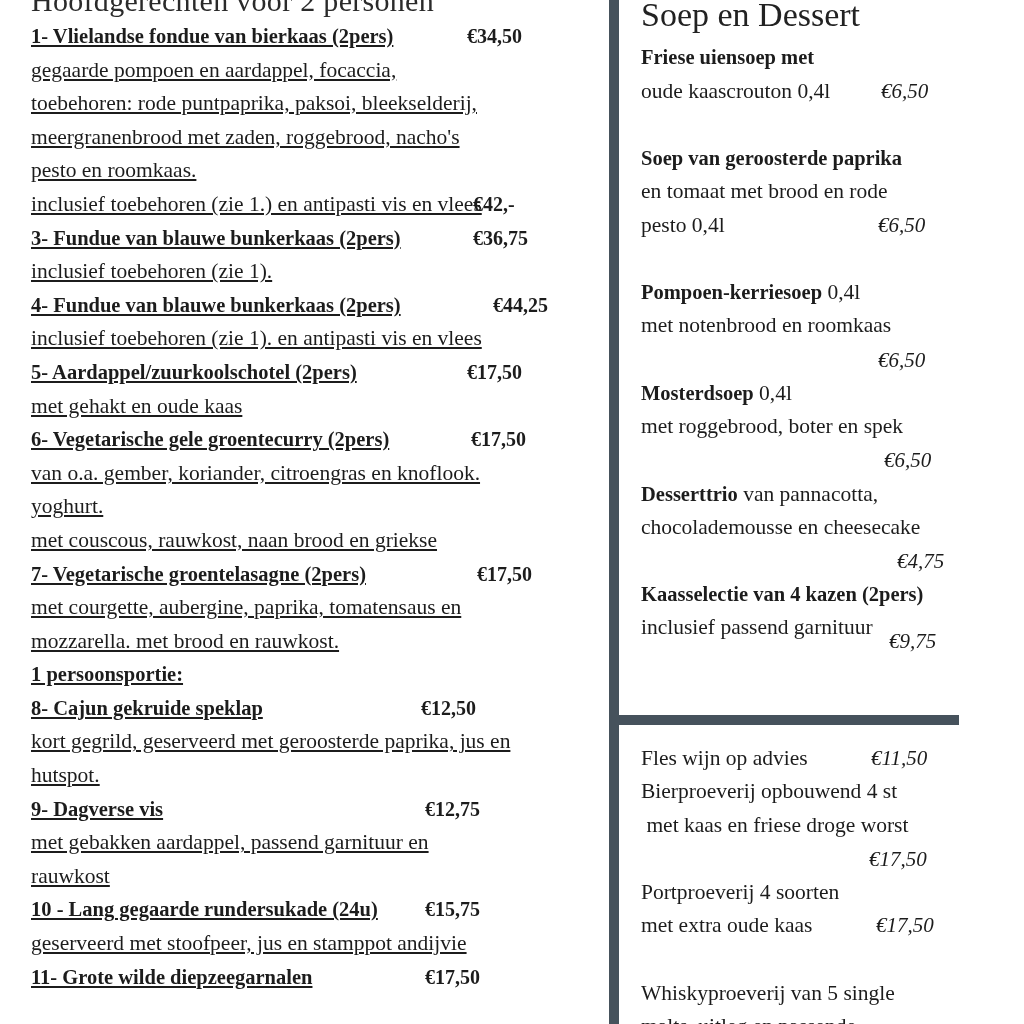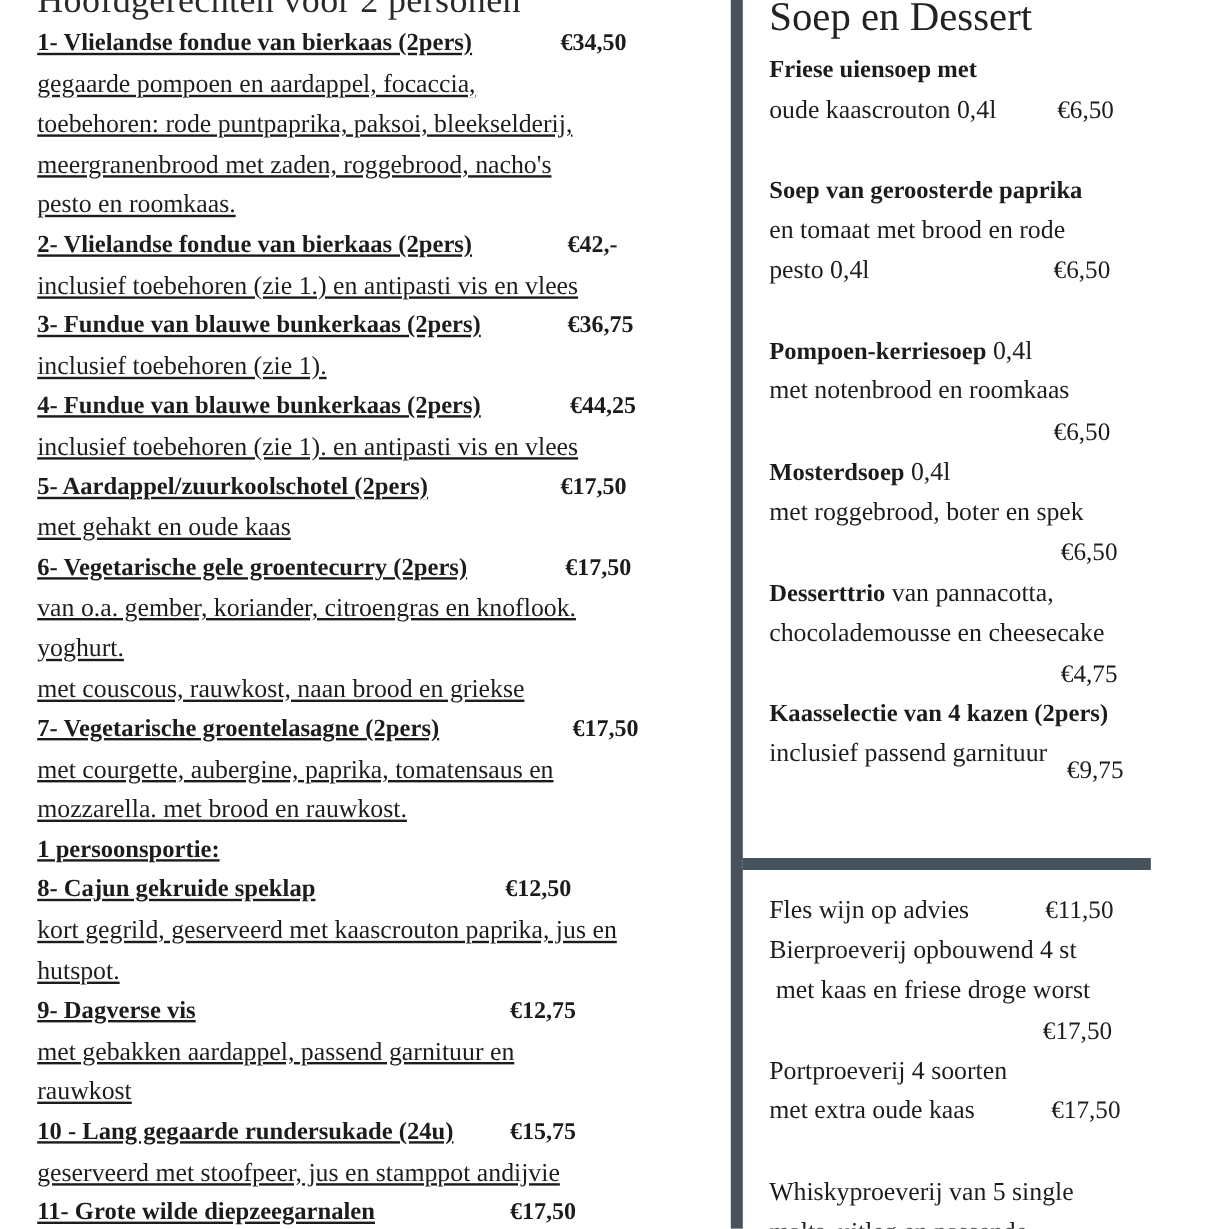--- a/index.html
+++ b/index.html
@@ -12,45 +12,45 @@
   .heading-cut { font-size:30px; line-height:30px; color:#2a2a2a; margin:0 0 4px 0; white-space:nowrap; font-family:"Liberation Serif", serif; letter-spacing:0.3px; }
   .line { font-family:"Liberation Serif", serif; font-size:21.5px; line-height:33.6px; white-space:nowrap; position:relative;text-decoration:underline; }
   .b { font-weight:bold; font-size:20.5px; }
   .price { position:absolute; top:0; font-weight:bold; font-size:20px; }
   .vbar { position:absolute; left:609px; top:0; width:10px; height:1024px; background:#46525c; }
   .hbar { position:absolute; left:619px; top:715px; width:340px; height:10px; background:#46525c; }
   .right { position:absolute; left:641px; top:0; width:340px; font-family:"Liberation Serif", serif; }
   .r-title { font-size:34px; line-height:34px; color:#222; margin:0; position:absolute; top:-2px; left:0; white-space:nowrap; }
   .rl { position:absolute; left:0; font-size:21.5px; line-height:30px; white-space:nowrap; }
   .rl b { font-size:20.5px;text-align:right; }
-  .rp { position:absolute; font-size:21px; line-height:30px; white-space:nowrap; }
+  .rp { position:absolute; font-size:21px; line-height:30px; white-space:nowrap;font-style:italic; }
 </style>
 </head>
 <body>
 
 <div class="left">
   <div class="heading-cut">Hoofdgerechten voor 2 personen</div>
 
   <div>
     <div class="line b"><span>1- Vlielandse fondue van bierkaas (2pers)</span><span class="price" style="left:436px">€34,50</span></div>
     <div class="line">gegaarde pompoen en aardappel, focaccia,</div>
     <div class="line">toebehoren: rode puntpaprika, paksoi, bleekselderij,</div>
     <div class="line">meergranenbrood met zaden, roggebrood, nacho's</div>
     <div class="line">pesto en roomkaas.</div>
   </div>
   <div>
-    <div class="line b"><span>2- Vlielandse fondue van bierkaas (2pers)</span><span class="price" style="left:442px">€42,-</span></div>
+    <div class="line b"><span class="price" style="left:442px">€42,-</span></div>
     <div class="line">inclusief toebehoren (zie 1.) en antipasti vis en vlees</div>
   </div>
   <div>
     <div class="line b"><span>3- Fundue van blauwe bunkerkaas  (2pers)</span><span class="price" style="left:442px">€36,75</span></div>
     <div class="line">inclusief toebehoren (zie 1).</div>
   </div>
   <div>
-    <div class="line b"><span>4- Fundue van blauwe bunkerkaas  (2pers)</span><span class="price" style="left:444px">€44,25</span></div>
+    <div class="line b"><span>4- Fundue van blauwe bunkerkaas  (2pers)</span><span class="price" style="left:462px">€44,25</span></div>
     <div class="line">inclusief toebehoren (zie 1). en antipasti vis en vlees</div>
   </div>
   <div>
     <div class="line b"><span>5- Aardappel/zuurkoolschotel  (2pers)</span><span class="price" style="left:436px">€17,50</span></div>
     <div class="line">met gehakt en oude kaas</div>
   </div>
   <div>
     <div class="line b"><span>6- Vegetarische gele groentecurry (2pers)</span><span class="price" style="left:440px">€17,50</span></div>
     <div class="line">van o.a. gember, koriander, citroengras en knoflook.</div>
     <div class="line">yoghurt.</div>
@@ -59,21 +59,21 @@
   <div>
     <div class="line b"><span>7- Vegetarische groentelasagne  (2pers)</span><span class="price" style="left:446px">€17,50</span></div>
     <div class="line">met courgette, aubergine, paprika, tomatensaus en</div>
     <div class="line">mozzarella. met brood en rauwkost.</div>
   </div>
 
   <div class="line b">1 persoonsportie:</div>
 
   <div>
     <div class="line b"><span>8- Cajun gekruide speklap</span><span class="price" style="left:390px">€12,50</span></div>
-    <div class="line">kort gegrild, geserveerd met kaascrouton paprika, jus en</div>
+    <div class="line">kort gegrild, geserveerd met geroosterde paprika, jus en</div>
     <div class="line">hutspot.</div>
   </div>
   <div>
     <div class="line b"><span>9- Dagverse vis</span><span class="price" style="left:394px">€12,75</span></div>
     <div class="line">met gebakken aardappel, passend garnituur en</div>
     <div class="line">rauwkost</div>
   </div>
   <div>
     <div class="line b"><span>10 - Lang gegaarde rundersukade (24u)</span><span class="price" style="left:394px">€15,75</span></div>
     <div class="line">geserveerd met stoofpeer, jus en stamppot andijvie</div>
@@ -101,21 +101,21 @@
   <div class="rl" style="top:277px"><b>Pompoen-kerriesoep</b><span> 0,4l</span></div>
   <div class="rl" style="top:310px">met notenbrood en roomkaas</div>
   <div class="rp" style="top:345px;left:237px">€6,50</div>
 
   <div class="rl" style="top:378px"><b>Mosterdsoep</b><span> 0,4l</span></div>
   <div class="rl" style="top:411px">met roggebrood, boter en spek</div>
   <div class="rp" style="top:445px;left:243px">€6,50</div>
 
   <div class="rl" style="top:479px"><b>Desserttrio</b><span> van pannacotta,</span></div>
   <div class="rl" style="top:512px">chocolademousse en cheesecake</div>
-  <div class="rp" style="top:546px;left:243px">€4,75</div>
+  <div class="rp" style="top:546px;left:256px">€4,75</div>
 
   <div class="rl" style="top:579px"><b>Kaasselectie van 4 kazen (2pers)</b></div>
   <div class="rl" style="top:612px">inclusief passend garnituur</div>
   <div class="rp" style="top:626px;left:248px">€9,75</div>
 
   <div class="rl" style="top:743px">Fles wijn op advies</div>
   <div class="rp" style="top:743px;left:230px">€11,50</div>
 
   <div class="rl" style="top:776px">Bierproeverij opbouwend 4 st</div>
   <div class="rl" style="top:810px;white-space:pre"> met kaas en friese droge worst</div>

